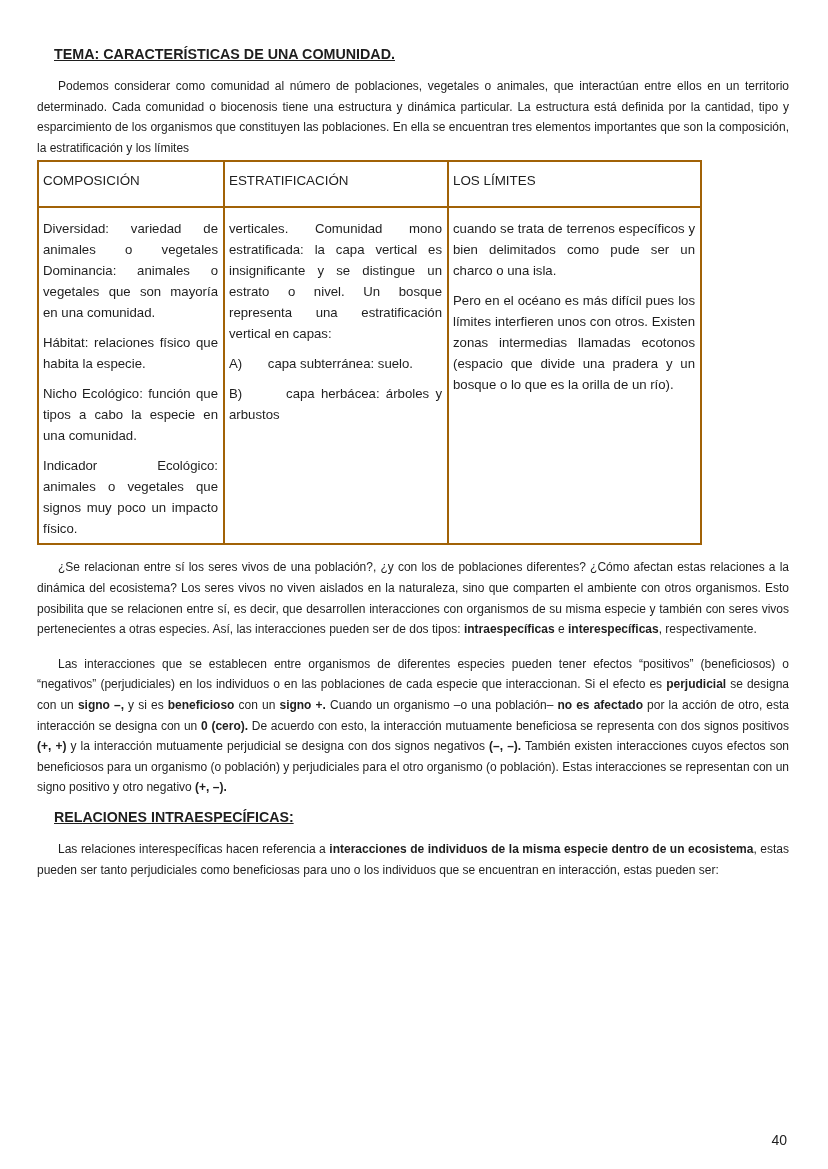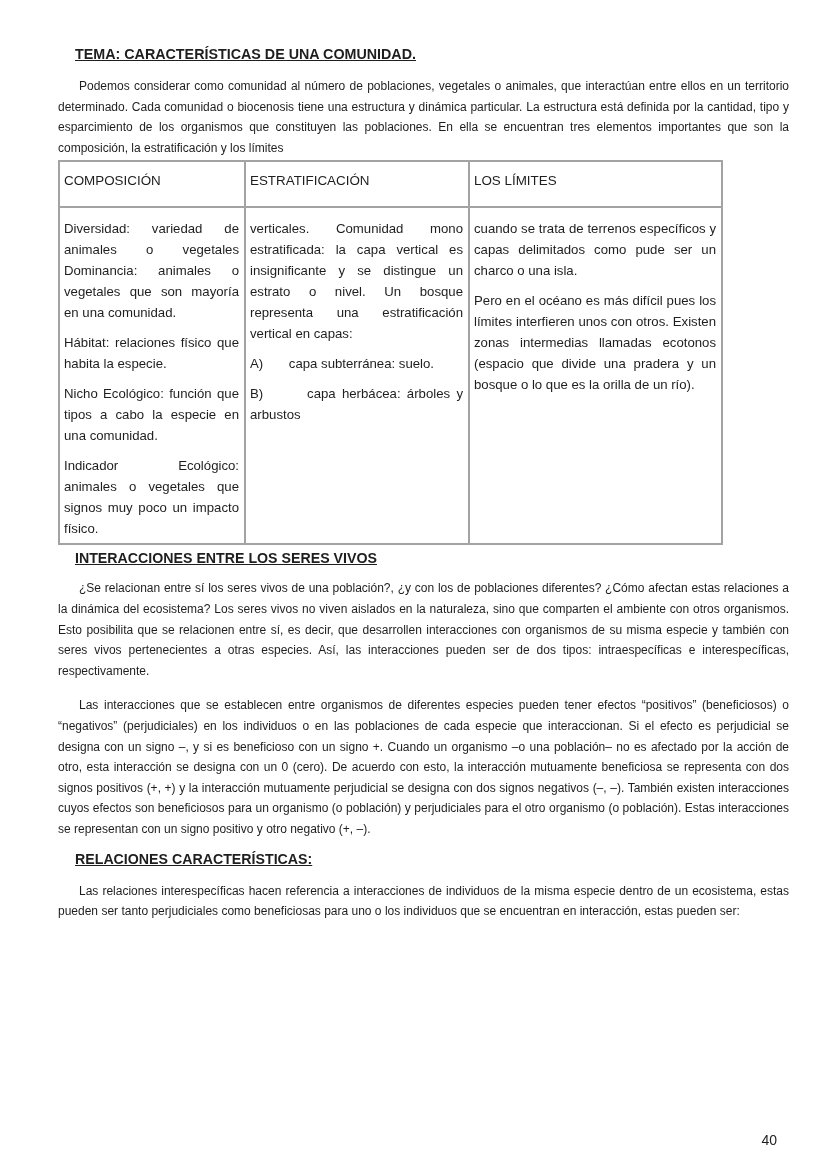--- a/index.html
+++ b/index.html
@@ -7,21 +7,21 @@
   body {
     width: 828px; height: 1169px;
     background: #ffffff;
     color: #1e1e1e;
     font-family: "Liberation Sans", sans-serif;
     overflow: hidden;
   }
   .page {
     position: relative;
     width: 828px; height: 1169px;
-    padding: 46px 39px 0 58px;
+    padding: 46px 39px 0 37px;
   }
   .h-title {
     font-size: 14.3px;
     font-weight: 700;
     text-decoration: underline;
     margin: 0 0 0 17px;
     white-space: nowrap;
   }
   .para {
     font-size: 12px;
@@ -31,21 +31,21 @@
     margin: 14px 0 0 0;
   }
   .para.mt12 { margin-top: 12px; }
   table.doc {
     border-collapse: collapse;
     table-layout: fixed;
     width: 663px;
     margin-top: 2px;
   }
   .doc th, .doc td {
-    border: 2px solid #a3a3a3;
+    border: 2px solid #a16207;
     vertical-align: top;
     text-align: left;
     font-weight: 400;
     padding: 4px 5px 4px 4px;
     font-size: 13.2px;
     line-height: 21px;
   }
   .doc th {
     height: 46px;
     padding-top: 8px;
@@ -57,24 +57,24 @@
   .cp { margin: 0 0 9px 0; text-align: justify; }
   .cp:last-child { margin-bottom: 0; }
   .h-section {
     font-size: 14.2px;
     font-weight: 700;
     text-decoration: underline;
     margin: 5px 0 0 17px;
     white-space: nowrap;
   }
   .h-section.second { margin-top: 11px; }
-  .b { font-weight: 400; }
+  .b { font-weight: 700; }
   .page-num {
     position: absolute;
-    right: 51px;
+    right: 41px;
     bottom: 21px;
     font-size: 14px;
   }
 </style>
 </head>
 <body>
 
 <div class="page">
 
   <div class="h-title">TEMA: CARACTERÍSTICAS DE UNA COMUNIDAD.</div>
@@ -101,32 +101,31 @@
             <p class="cp">Hábitat: relaciones físico que habita la especie.</p>
             <p class="cp">Nicho Ecológico: función que tipos a cabo la especie en una comunidad.</p>
             <p class="cp">Indicador Ecológico: animales o vegetales que signos muy poco un impacto físico.</p>
           </td>
         <td>
             <p class="cp">verticales. Comunidad mono estratificada: la capa vertical es insignificante y se distingue un estrato o nivel. Un bosque representa una estratificación vertical en capas:</p>
             <p class="cp">A)&nbsp;&nbsp;&nbsp;&nbsp;&nbsp;&nbsp;&nbsp;capa subterránea: suelo.</p>
             <p class="cp">B)&nbsp;&nbsp;&nbsp;&nbsp;&nbsp;&nbsp;&nbsp;capa herbácea: árboles y arbustos</p>
           </td>
         <td>
-            <p class="cp">cuando se trata de terrenos específicos y capas delimitados como pude ser un charco o una isla.</p>
+            <p class="cp">cuando se trata de terrenos específicos y bien delimitados como pude ser un charco o una isla.</p>
             <p class="cp">Pero en el océano es más difícil pues los límites interfieren unos con otros. Existen zonas intermedias llamadas ecotonos (espacio que divide una pradera y un bosque o lo que es la orilla de un río).</p>
           </td>
       </tr>
     </tbody>
   </table>
 
-  <div class="h-section">INTERACCIONES ENTRE LOS SERES VIVOS</div>
 
   <p class="para mt12"><span>¿Se relacionan entre sí los seres vivos de una población?, ¿y con los de poblaciones diferentes? ¿Cómo afectan estas relaciones a la dinámica del ecosistema? Los seres vivos no viven aislados en la naturaleza, sino que comparten el ambiente con otros organismos. Esto posibilita que se relacionen entre sí, es decir, que desarrollen interacciones con organismos de su misma especie y también con seres vivos pertenecientes a otras especies. Así, las interacciones pueden ser de dos tipos: </span><span class="b">intraespecíficas</span><span> e </span><span class="b">interespecíficas</span><span>, respectivamente.</span></p>
 
   <p class="para"><span>Las interacciones que se establecen entre organismos de diferentes especies pueden tener efectos “positivos” (beneficiosos) o “negativos” (perjudiciales) en los individuos o en las poblaciones de cada especie que interaccionan. Si el efecto es </span><span class="b">perjudicial</span><span> se designa con un </span><span class="b">signo –,</span><span> y si es </span><span class="b">beneficioso</span><span> con un </span><span class="b">signo +.</span><span> Cuando un organismo –o una población– </span><span class="b">no es afectado</span><span> por la acción de otro, esta interacción se designa con un </span><span class="b">0 (cero).</span><span> De acuerdo con esto, la interacción mutuamente beneficiosa se representa con dos signos positivos </span><span class="b">(+, +)</span><span> y la interacción mutuamente perjudicial se designa con dos signos negativos </span><span class="b">(–, –).</span><span> También existen interacciones cuyos efectos son beneficiosos para un organismo (o población) y perjudiciales para el otro organismo (o población). Estas interacciones se representan con un signo positivo y otro negativo </span><span class="b">(+, –).</span></p>
 
-  <div class="h-section second">RELACIONES CARACTERÍSTICAS:</div>
+  <div class="h-section second">RELACIONES INTRAESPECÍFICAS:</div>
 
   <p class="para"><span>Las relaciones interespecíficas hacen referencia a </span><span class="b">interacciones de individuos de la misma especie dentro de un ecosistema</span><span>, estas pueden ser tanto perjudiciales como beneficiosas para uno o los individuos que se encuentran en interacción, estas pueden ser:</span></p>
 
   <div class="page-num">40</div>
 
 </div>
 
 </body></html>

